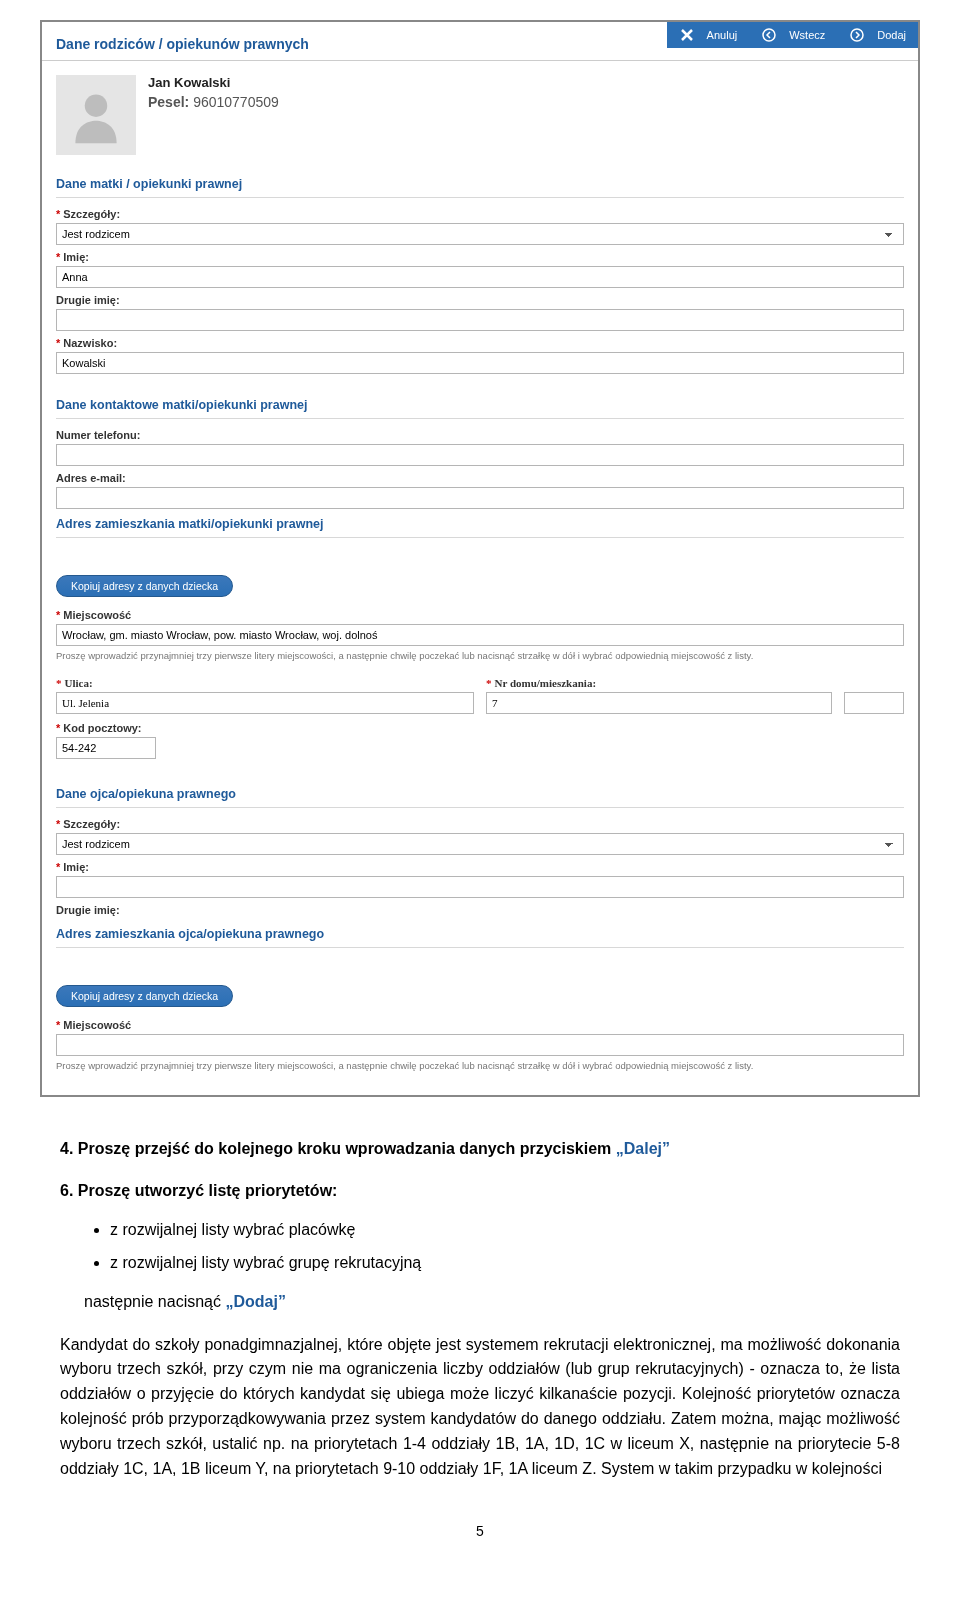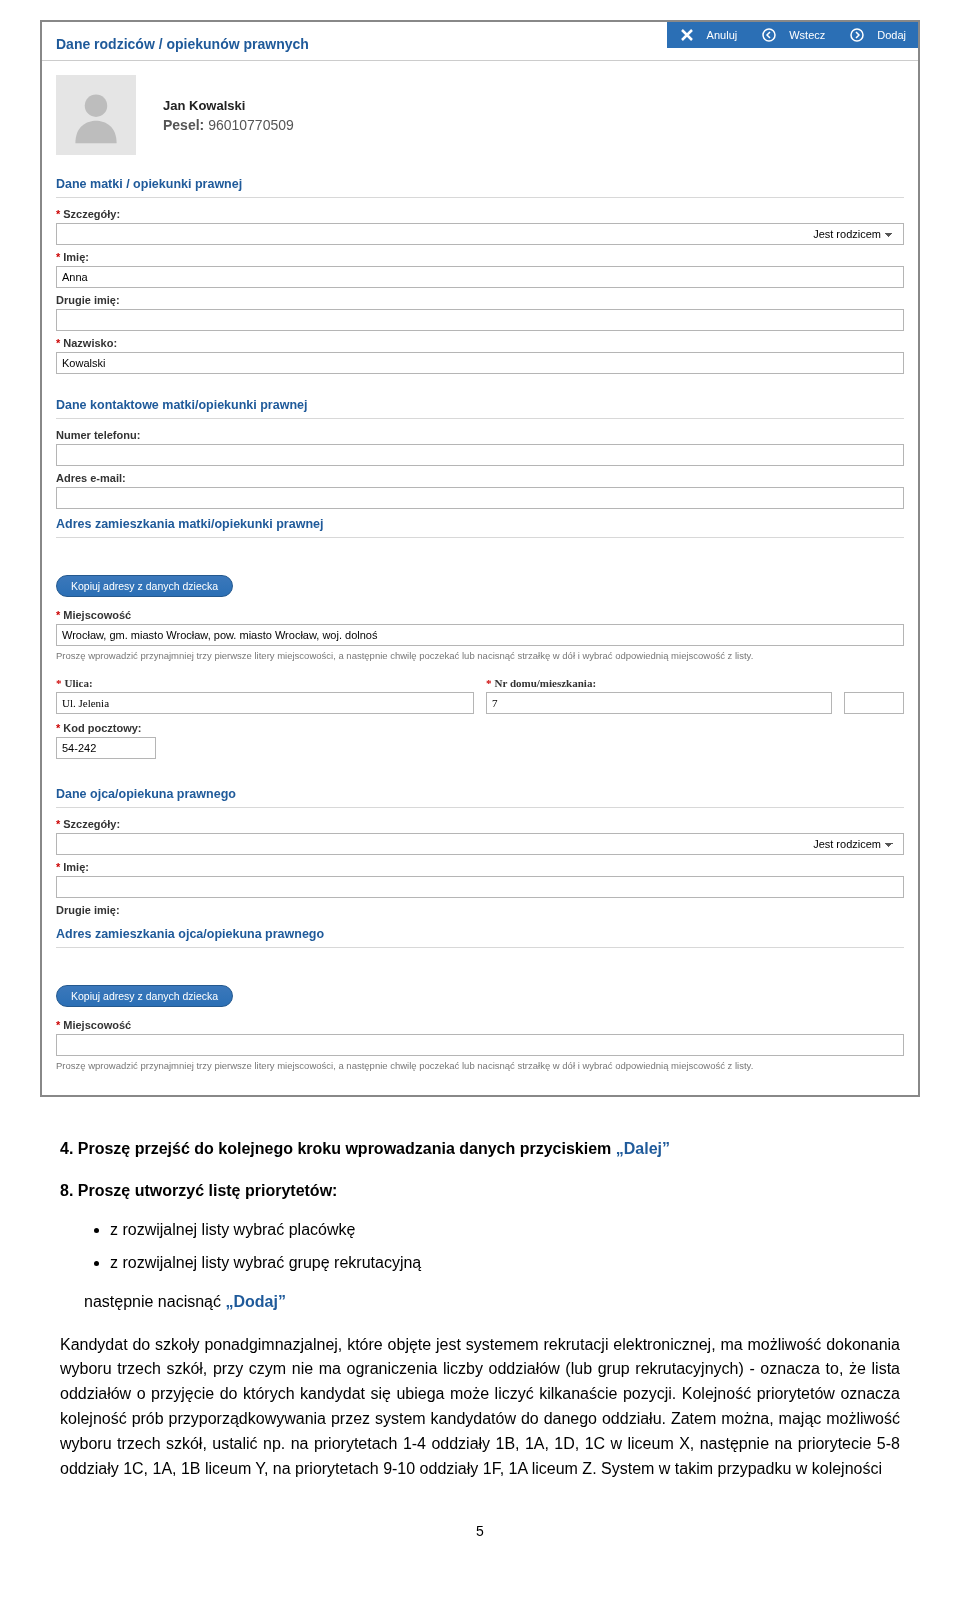--- a/index.html
+++ b/index.html
@@ -42,23 +42,22 @@
   .section-header {
     color: #1f5a9a;
     font-weight: bold;
     font-size: 14px;
     padding: 10px 14px 8px 14px;
     border-bottom: 1px solid #ccc;
     margin-top: 4px;
   }
   .profile {
     display: flex;
-    gap: 27px;
+    gap: 12px;
     padding: 14px;
-    align-items: center;
   }
   .avatar {
     width: 80px;
     height: 80px;
     background: #e5e5e5;
     display: flex;
     align-items: center;
     justify-content: center;
   }
   .avatar svg { width: 60px; height: 60px; fill: #bdbdbd; }
@@ -98,21 +97,20 @@
     height: 22px;
     font-family: inherit;
   }
   .select {
     appearance: none;
     background-image: linear-gradient(45deg, transparent 50%, #555 50%), linear-gradient(135deg, #555 50%, transparent 50%);
     background-position: calc(100% - 14px) 9px, calc(100% - 10px) 9px;
     background-size: 4px 4px, 4px 4px;
     background-repeat: no-repeat;
     padding-right: 22px;
-    text-align: right;
   }
   .pill-btn {
     display: inline-block;
     background: linear-gradient(#3b78bb, #2b6fb5);
     color: #fff;
     font-size: 10.5px;
     padding: 4px 14px;
     border-radius: 11px;
     border: 1px solid #24598f;
     cursor: pointer;
@@ -296,21 +294,21 @@
 
 <div class="doc-body">
 
   <div class="step">
     <span class="step-title">
       <span>4. Proszę przejść do kolejnego kroku wprowadzania danych przyciskiem </span><span class="kw">„Dalej”</span>
     </span>
   </div>
 
   <div class="step">
-    <div class="step-title">8. Proszę utworzyć listę priorytetów:</div>
+    <div class="step-title">6. Proszę utworzyć listę priorytetów:</div>
     <ul>
       <li>z rozwijalnej listy wybrać placówkę</li>
       <li>z rozwijalnej listy wybrać grupę rekrutacyjną</li>
     </ul>
     <div class="sub-after">
       <span>następnie nacisnąć </span><span class="step-title"><span class="kw">„Dodaj”</span></span>
     </div>
   </div>
 
   <p>Kandydat do szkoły ponadgimnazjalnej, które objęte jest systemem rekrutacji elektronicznej, ma możliwość dokonania wyboru trzech szkół, przy czym nie ma ograniczenia liczby oddziałów (lub grup rekrutacyjnych) - oznacza to, że lista oddziałów o przyjęcie do których kandydat się ubiega może liczyć kilkanaście pozycji. Kolejność priorytetów oznacza kolejność prób przyporządkowywania przez system kandydatów do danego oddziału. Zatem można, mając możliwość wyboru trzech szkół, ustalić np. na priorytetach 1-4 oddziały 1B, 1A, 1D, 1C w liceum X, następnie na priorytecie 5-8 oddziały 1C, 1A, 1B liceum Y, na priorytetach 9-10 oddziały 1F, 1A liceum Z. System w takim przypadku w kolejności</p>

